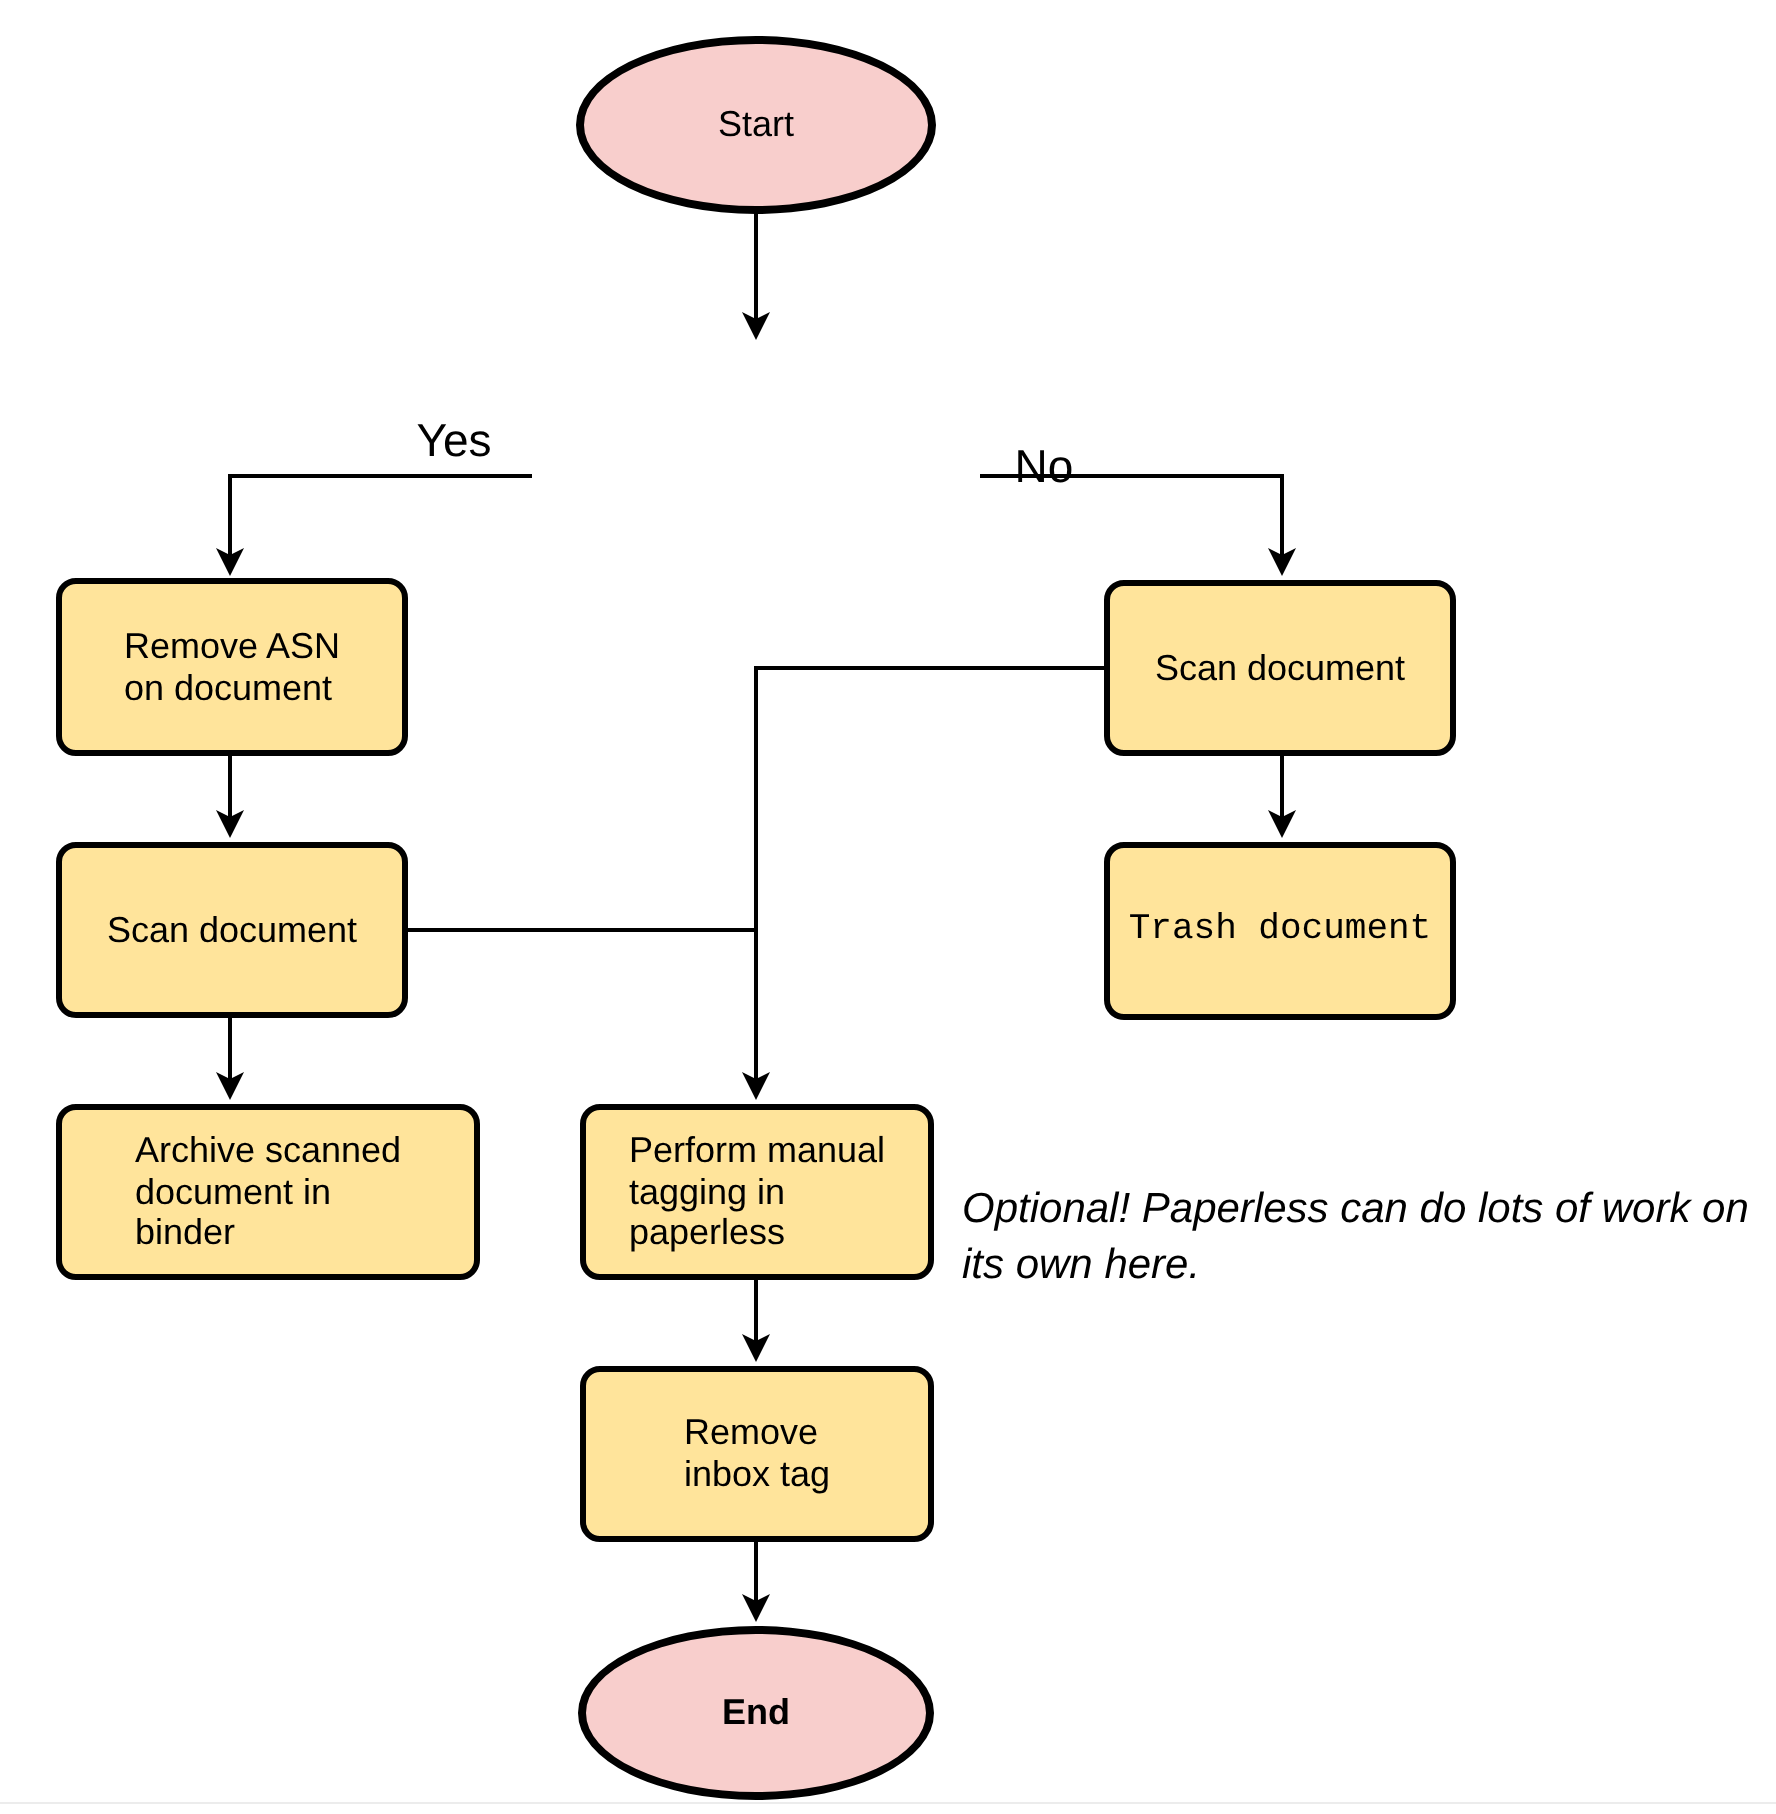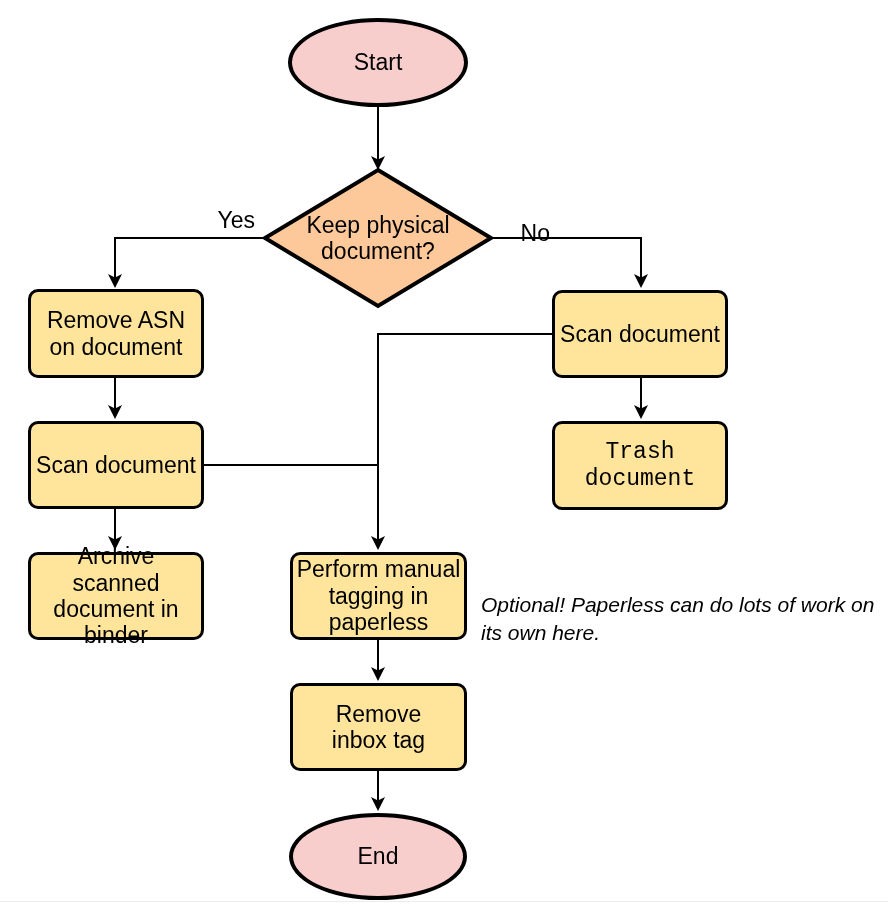--- a/index.html
+++ b/index.html
@@ -22,22 +22,21 @@
     stroke: var(--stroke, #000);
     stroke-width: 2;
   }
   .edges marker path { fill: var(--stroke, #000); }
 
   .node {
     position: absolute;
     display: flex;
     align-items: center;
     justify-content: center;
-    text-align: center;
-    font-size: 23px;
+    font-size: 18px;
     line-height: 1.15;
     white-space: pre-line;
     box-sizing: border-box;
   }
   .terminal {
     background: var(--terminal-fill, #f8cecc);
     border: 4px solid var(--stroke, #000);
     border-radius: 50%;
   }
   .process {
@@ -52,31 +51,31 @@
     stroke: var(--stroke, #000);
     stroke-width: 4;
     stroke-linejoin: miter;
   }
   .decision-label { position: relative; z-index: 1; }
 
   #node-start      { left: 288px; top: 18px;  width: 180px; height: 89px; }
   #node-decision   { left: 262px; top: 167px; width: 232px; height: 142px; }
   #node-write-asn  { left: 28px;  top: 289px; width: 176px; height: 89px; }
   #node-scan-left  { left: 28px;  top: 421px; width: 176px; height: 88px; }
-  #node-archive    { left: 28px;  top: 552px; width: 176px; height: 88px; }
+  #node-archive    { left: 28px;  top: 552px; width: 212px; height: 88px; }
   #node-scan-right { left: 552px; top: 290px; width: 176px; height: 88px; }
   #node-trash      { left: 552px; top: 421px; width: 176px; height: 89px; font-family: Liberation Mono, monospace; }
   #node-perform    { left: 290px; top: 552px; width: 177px; height: 88px; }
   #node-remove     { left: 290px; top: 683px; width: 177px; height: 88px; }
-  #node-end        { left: 289px; top: 813px; width: 178px; height: 87px; }
+  #node-end        { left: 289px; top: 813px; width: 178px; height: 87px; font-weight: bold; }
 
   .edge-label {
     position: absolute;
     font-size: 23px;
-    text-align: right;
+    text-align: center;
     width: 56px;
   }
   #label-yes { left: 199px; top: 207px; }
   #label-no  { left: 494px; top: 220px; }
 
   #annotation {
     position: absolute;
     left: 481px;
     top: 591px;
     width: 412px;
@@ -112,27 +111,20 @@
     <path class="line" d="M204,465 L378,465"></path>
     <path class="line" d="M552,334 L378,334 L378,548" marker-end="url(#arrow)"></path>
     <path class="line" d="M378,640 L378,679" marker-end="url(#arrow)"></path>
     <path class="line" d="M378,771 L378,809" marker-end="url(#arrow)"></path>
   </svg>
 
   <div id="node-start" class="node terminal">
     <span>Start</span>
   </div>
 
-  <div id="node-decision" class="node decision-wrap">
-    <svg width="232" height="142" viewBox="0 0 232 142" aria-hidden="true">
-      <polygon points="116,3 229,71 116,139 3,71"></polygon>
-    </svg>
-    <span class="decision-label">Keep physical
-document?</span>
-  </div>
 
   <div id="node-write-asn" class="node process">
     <span>Remove ASN
 on document</span>
   </div>
 
   <div id="node-scan-left" class="node process">
     <span>Scan document</span>
   </div>
 

